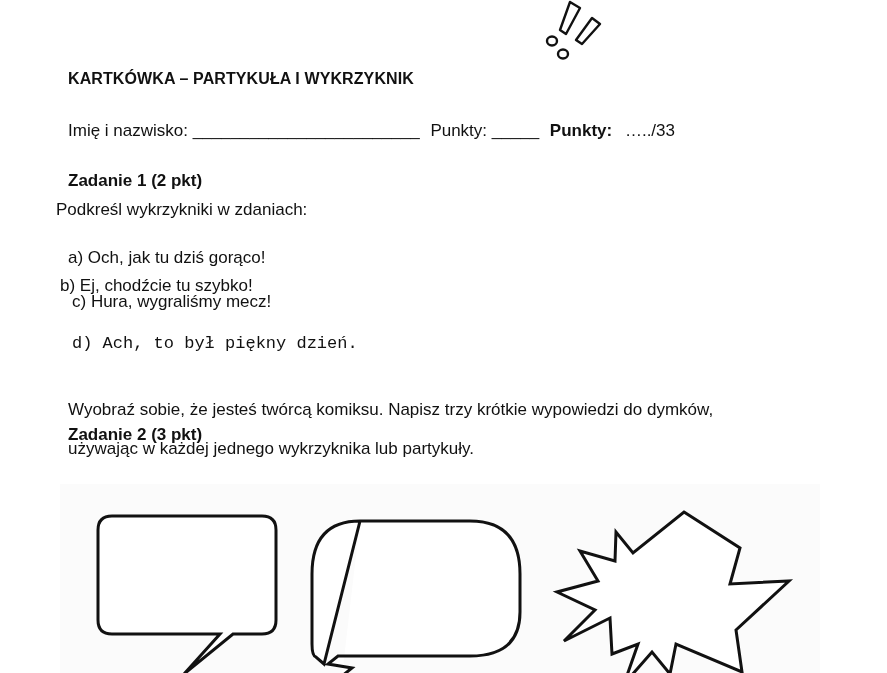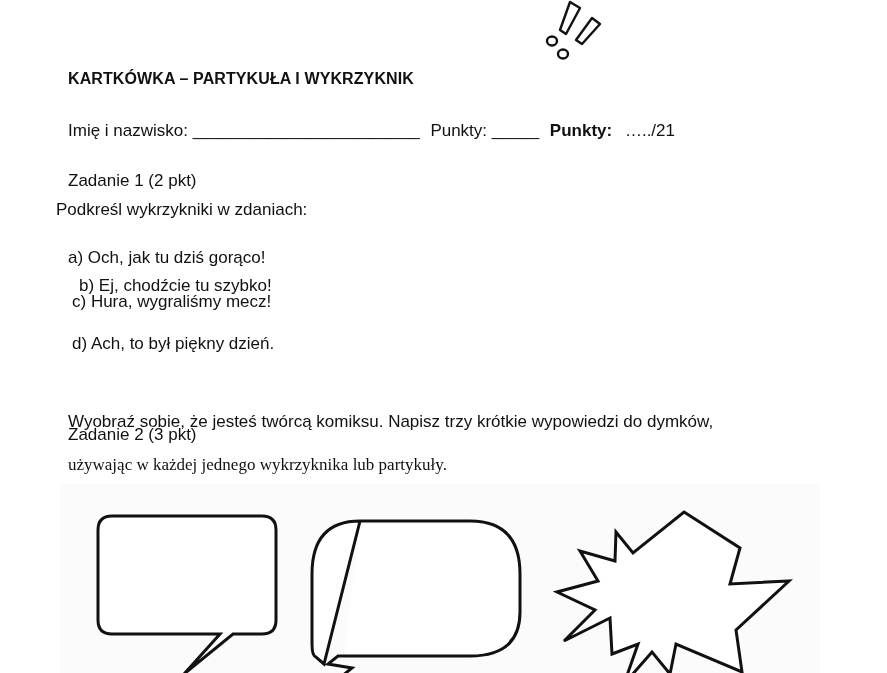--- a/index.html
+++ b/index.html
@@ -1,21 +1,21 @@
 <!DOCTYPE html>
 <html><head>
 <meta charset="utf-8">
 <style>
   html, body { margin:0; padding:0; background:#ffffff; }
   body { width:887px; height:673px; position:relative; overflow:hidden;
          font-family:"Liberation Sans", sans-serif; color:#111111; }
   .abs { position:absolute; }
   .title { left:68px; top:70px; font-size:16px; font-weight:bold; letter-spacing:0.1px; white-space:nowrap; }
   .line { left:68px; font-size:17px; white-space:nowrap; }
-  .bold { font-weight:normal; }
+  .bold { font-weight:bold; }
   .deco { left:540px; top:0px; width:70px; height:66px; }
   .bubbles { left:60px; top:484px; width:760px; height:189px; background:#fbfbfb; }
 </style>
 </head>
 <body>
 
 <svg class="abs deco" viewBox="0 0 70 66">
   <g fill="none" stroke="#111" stroke-width="2.4" stroke-linejoin="round">
     <polygon points="30,2 40,8 26,34 20,30"></polygon>
     <polygon points="52,18 60,24 42,44 36,40"></polygon>
@@ -25,34 +25,34 @@
 </svg>
 
 <div class="abs title">KARTKÓWKA – PARTYKUŁA I WYKRZYKNIK</div>
 
 <div class="abs line" style="top:121px;">
   <span>Imię i nazwisko:</span>
   <span>________________________</span>
   <span style="margin-left:6px;">Punkty:</span>
   <span>_____</span>
   <span style="margin-left:6px;font-weight:bold;">Punkty:</span>
-  <span style="margin-left:8px;">…../21</span>
+  <span style="margin-left:8px;">…../33</span>
 </div>
 
 <div class="abs line bold" style="top:171px;">Zadanie 1 (2 pkt)</div>
 <div class="abs line" style="top:200px; left:56px;">Podkreśl wykrzykniki w zdaniach:</div>
 
 <div class="abs line" style="top:248px;text-align:right;">a) Och, jak tu dziś gorąco!</div>
-<div class="abs line" style="top:276px; left:79px;">b) Ej, chodźcie tu szybko!</div>
+<div class="abs line" style="top:276px; left:60px;">b) Ej, chodźcie tu szybko!</div>
 <div class="abs line" style="top:292px; left:72px;text-align:center;">c) Hura, wygraliśmy mecz!</div>
-<div class="abs line" style="top:334px; left:72px;">d) Ach, to był piękny dzień.</div>
+<div class="abs line" style="top:334px; left:72px;font-family:Liberation Mono, monospace;">d) Ach, to był piękny dzień.</div>
 
 <div class="abs line bold" style="top:381px;margin-top:44px;">Zadanie 2 (3 pkt)</div>
-<div class="abs line" style="top:412px;">Wyobraź sobie, że jesteś twórcą komiksu. Napisz trzy krótkie wypowiedzi do dymków,</div>
-<div class="abs line" style="top:455px;font-family:Liberation Serif, serif;">używając w każdej jednego wykrzyknika lub partykuły.</div>
+<div class="abs line" style="top:400px;">Wyobraź sobie, że jesteś twórcą komiksu. Napisz trzy krótkie wypowiedzi do dymków,</div>
+<div class="abs line" style="top:439px;">używając w każdej jednego wykrzyknika lub partykuły.</div>
 
 <svg class="abs bubbles" viewBox="0 0 760 189">
   <g fill="#fff" stroke="#111" stroke-width="3" stroke-linejoin="miter">
 
     <path d="M52,32 L202,32 Q216,32 216,46 L216,136 Q216,150 202,150 L173,150 L124,190 L160,150 L52,150 Q38,150 38,136 L38,46 Q38,32 52,32 Z"></path>
 
     <path d="M300,37 L410,37 Q460,37 460,90 L460,128 Q460,172 410,172 L278,172 L268,180 L292,184 L282,192 M264,180 L256,173 Q252,172 252,160 L252,90 Q252,37 300,37 Z"></path>
 
     <path d="M624,28 L680,64 L670,100 L729,97 L676,146 L682,188 L616,160 L610,190 L592,168 L564,200 L578,160 L552,170 L550,134 L504,157 L535,126 L497,108 L538,97 L520,67 L555,77 L556,48 L573,69 Z"></path>
   </g>

